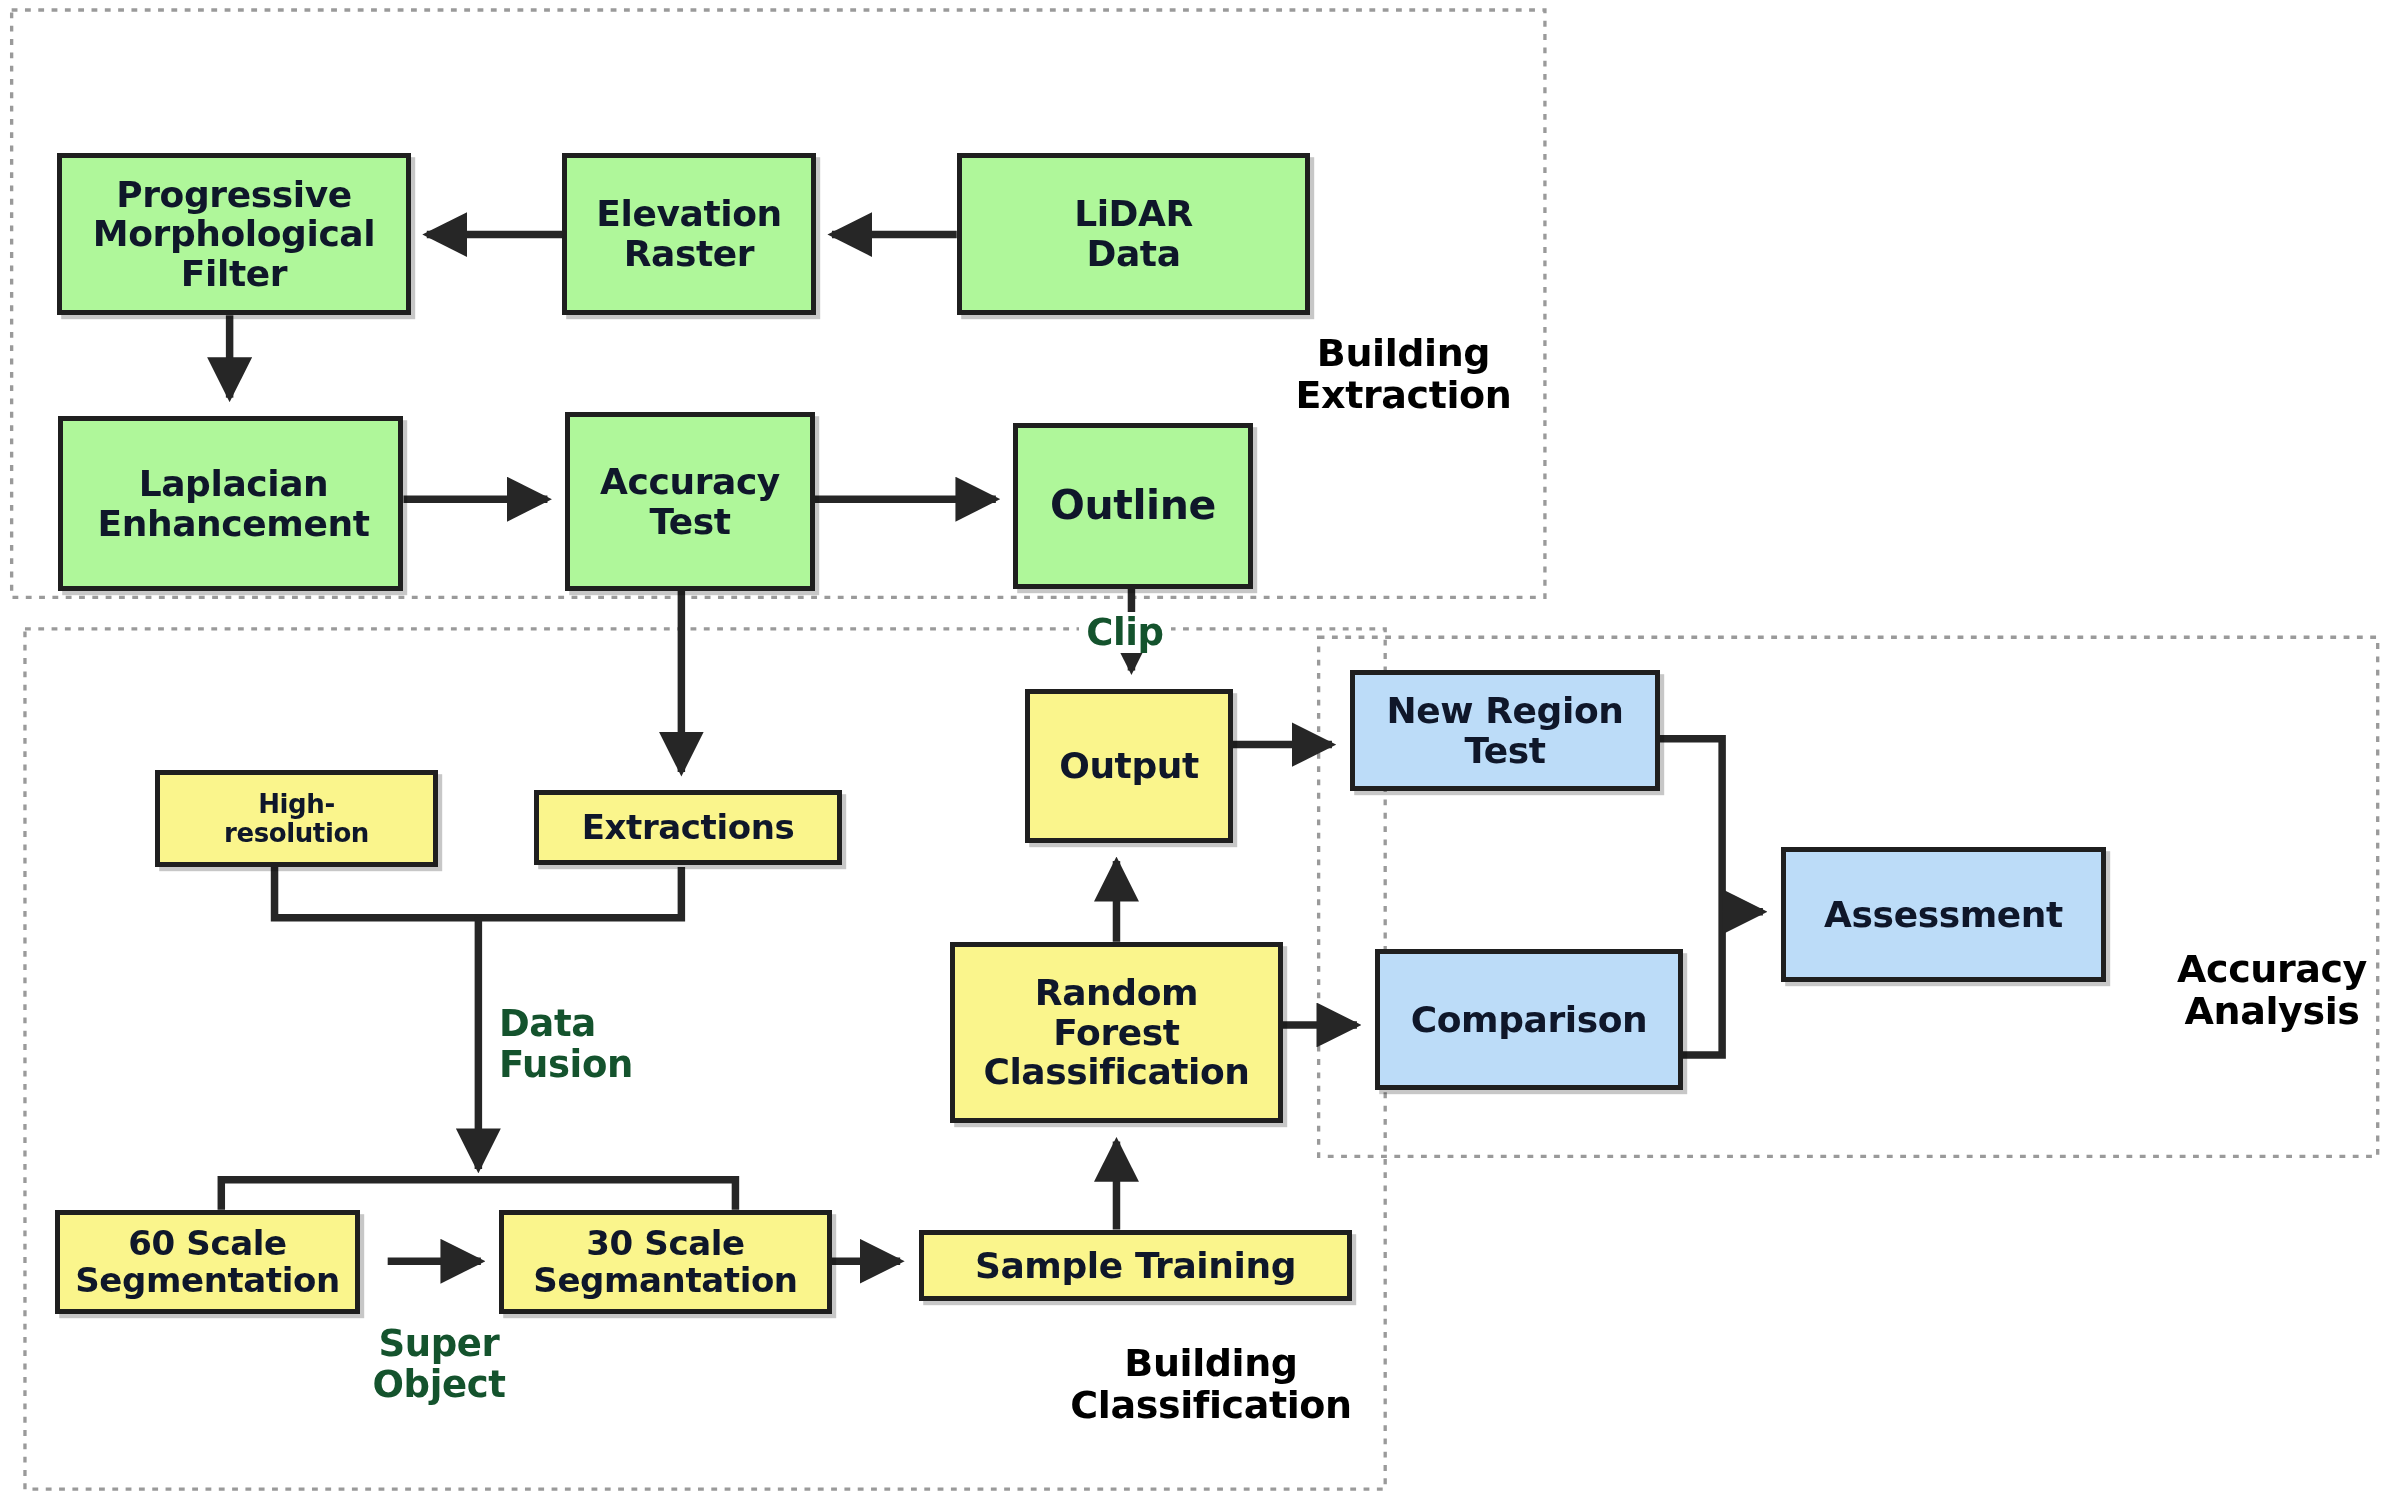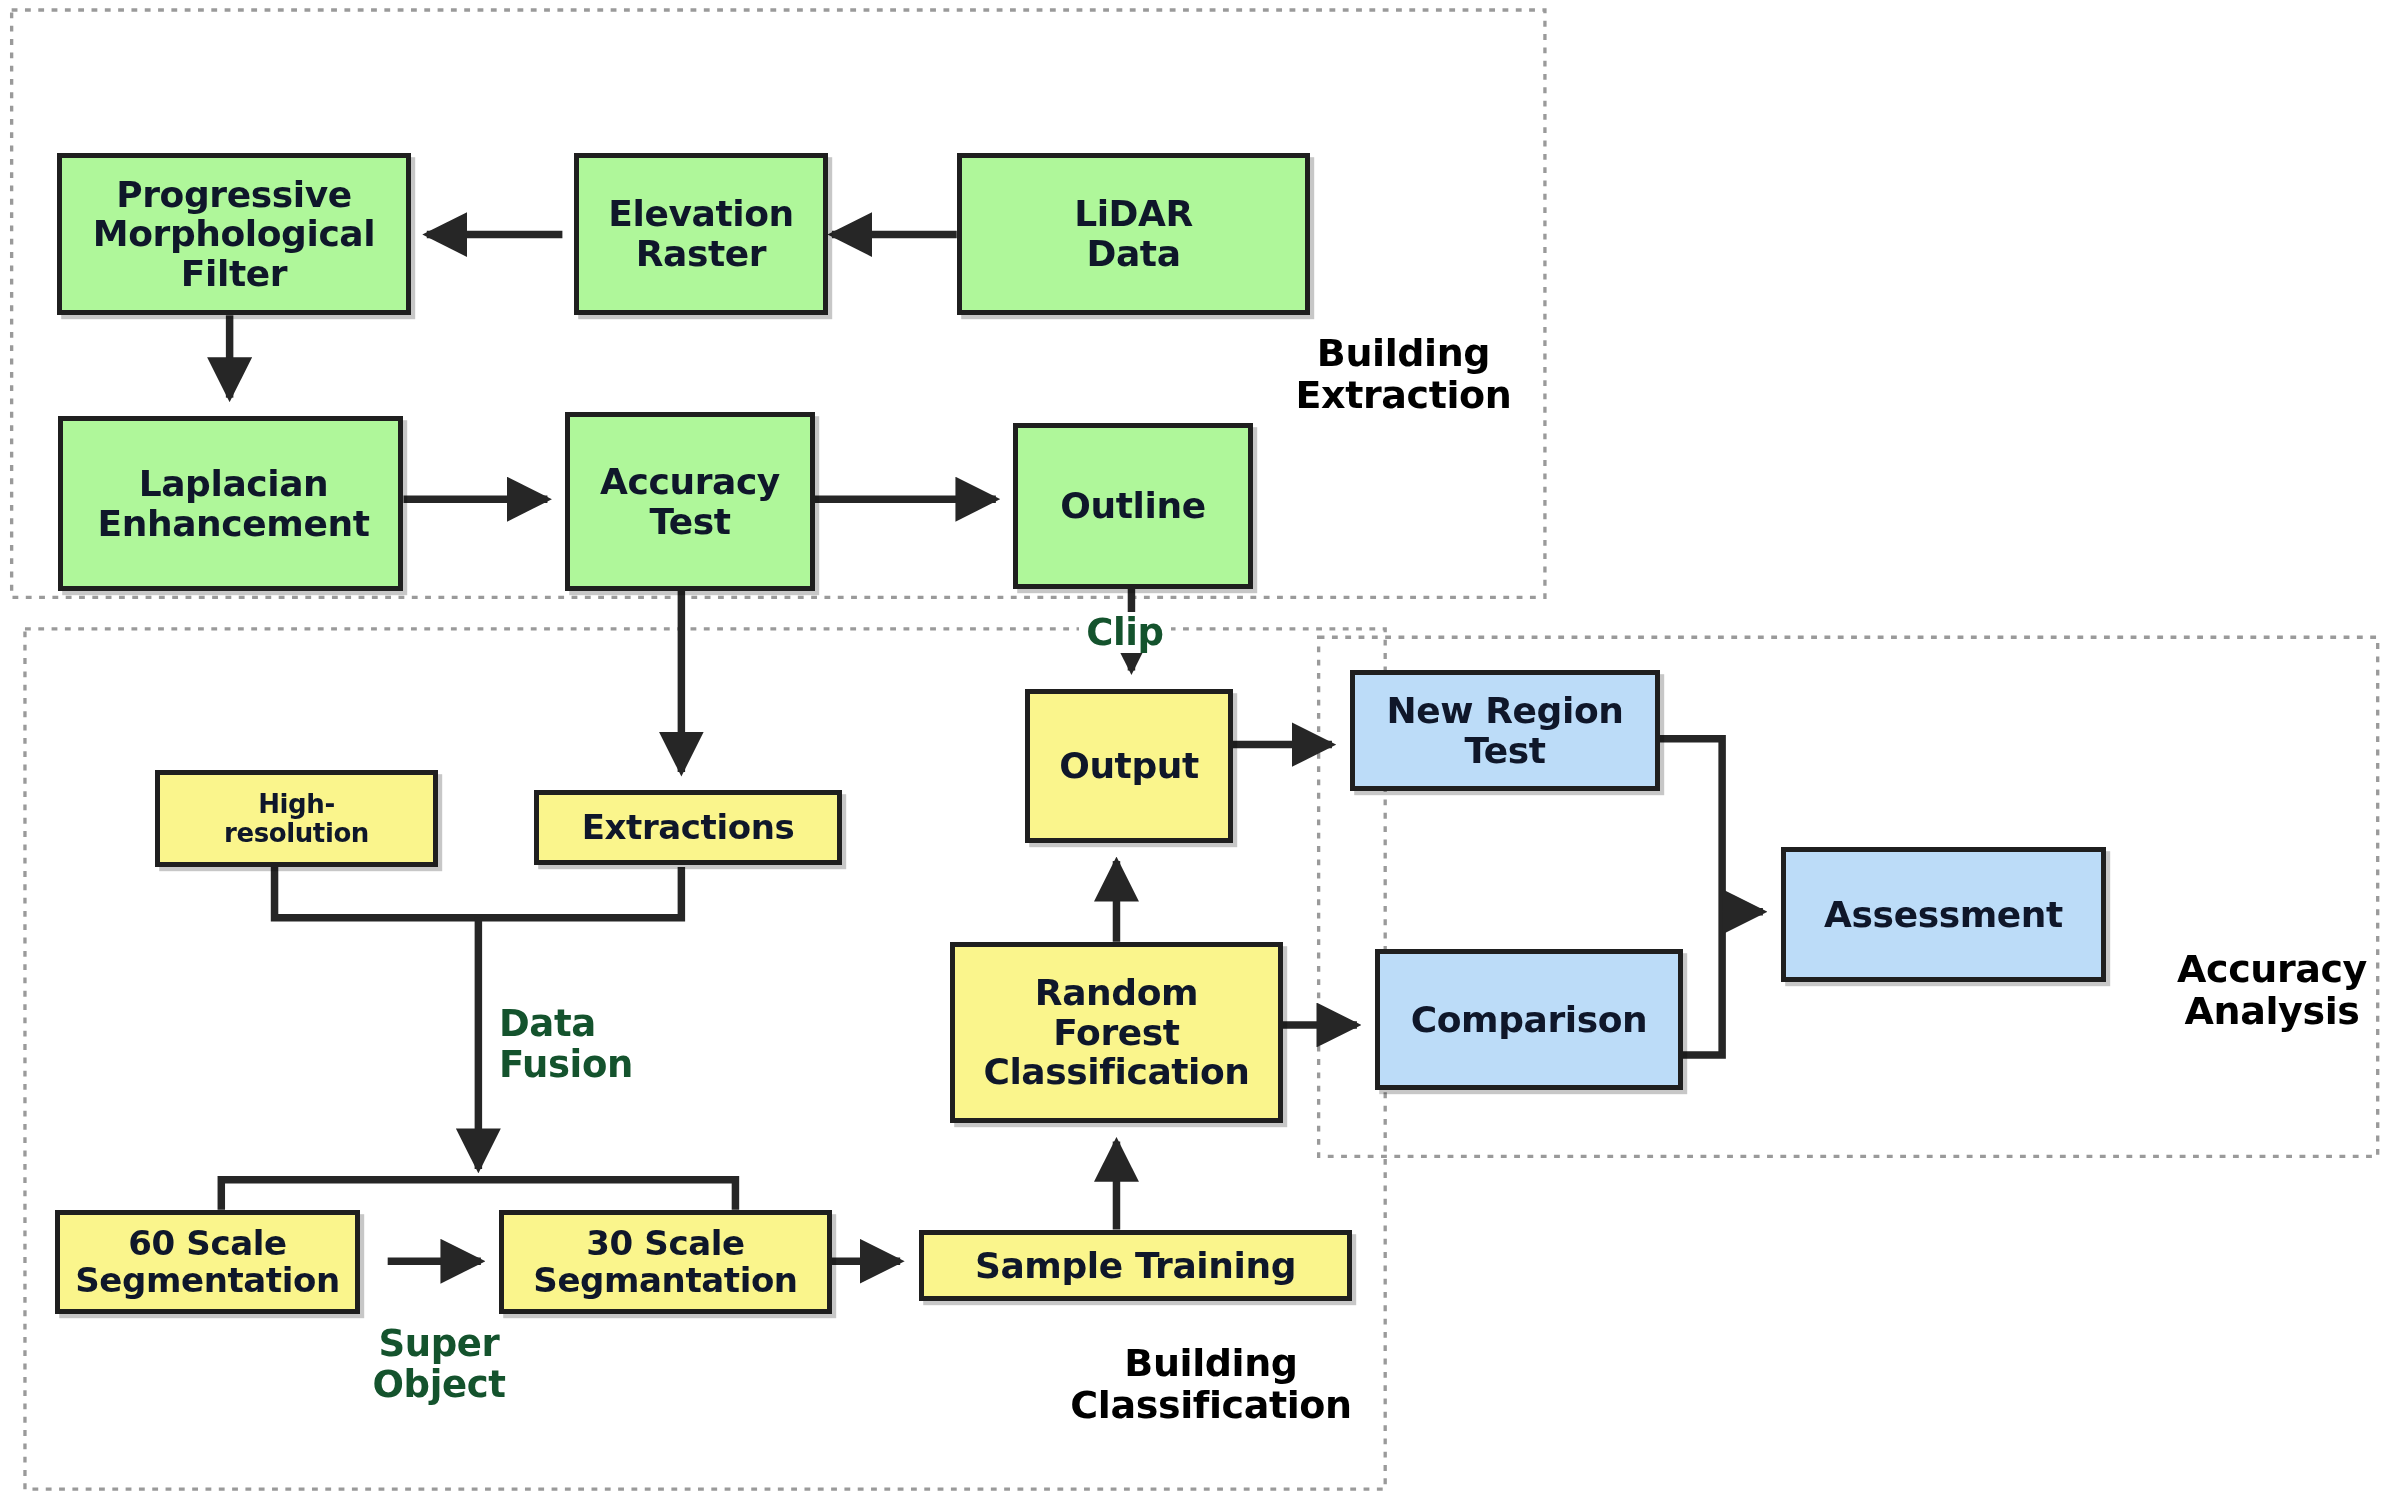--- a/index.html
+++ b/index.html
@@ -83,33 +83,33 @@
 
       <path d="M 1995 888 L 2070 888 L 2070 1268 L 2022 1268" stroke-linejoin="miter"></path>
       <line x1="2070" y1="1096" x2="2119" y2="1096" marker-end="url(#ah)"></line>
     </g>
   </svg>
 
   <div class="node" style="left:57px;top:153px;width:354px;height:162px;background:#AFF79A;font-size:36px;">Progressive
 Morphological
 Filter</div>
 
-  <div class="node" style="left:562px;top:153px;width:254px;height:162px;background:#AFF79A;font-size:36px;margin-left:12px;">Elevation
+  <div class="node" style="left:562px;top:153px;width:254px;height:162px;background:#AFF79A;font-size:36px;">Elevation
 Raster</div>
 
   <div class="node" style="left:957px;top:153px;width:353px;height:162px;background:#AFF79A;font-size:36px;">LiDAR
 Data</div>
 
   <div class="node" style="left:58px;top:416px;width:345px;height:175px;background:#AFF79A;font-size:36px;padding-left:6px;">Laplacian
 Enhancement</div>
 
   <div class="node" style="left:565px;top:412px;width:250px;height:179px;background:#AFF79A;font-size:36px;">Accuracy
 Test</div>
 
-  <div class="node" style="left:1013px;top:423px;width:240px;height:166px;background:#AFF79A;font-size:36px;">Outline</div>
+  <div class="node" style="left:1013px;top:423px;width:240px;height:166px;background:#AFF79A;font-size:41px;">Outline</div>
 
   <div class="node" style="left:155px;top:770px;width:283px;height:97px;background:#FAF58C;font-size:26px;">High-
 resolution</div>
 
   <div class="node" style="left:534px;top:790px;width:308px;height:75px;background:#FAF58C;font-size:34px;">Extractions</div>
 
   <div class="node" style="left:1025px;top:689px;width:208px;height:154px;background:#FAF58C;font-size:36px;">Output</div>
 
   <div class="node" style="left:950px;top:942px;width:333px;height:181px;background:#FAF58C;font-size:36px;">Random
 Forest

